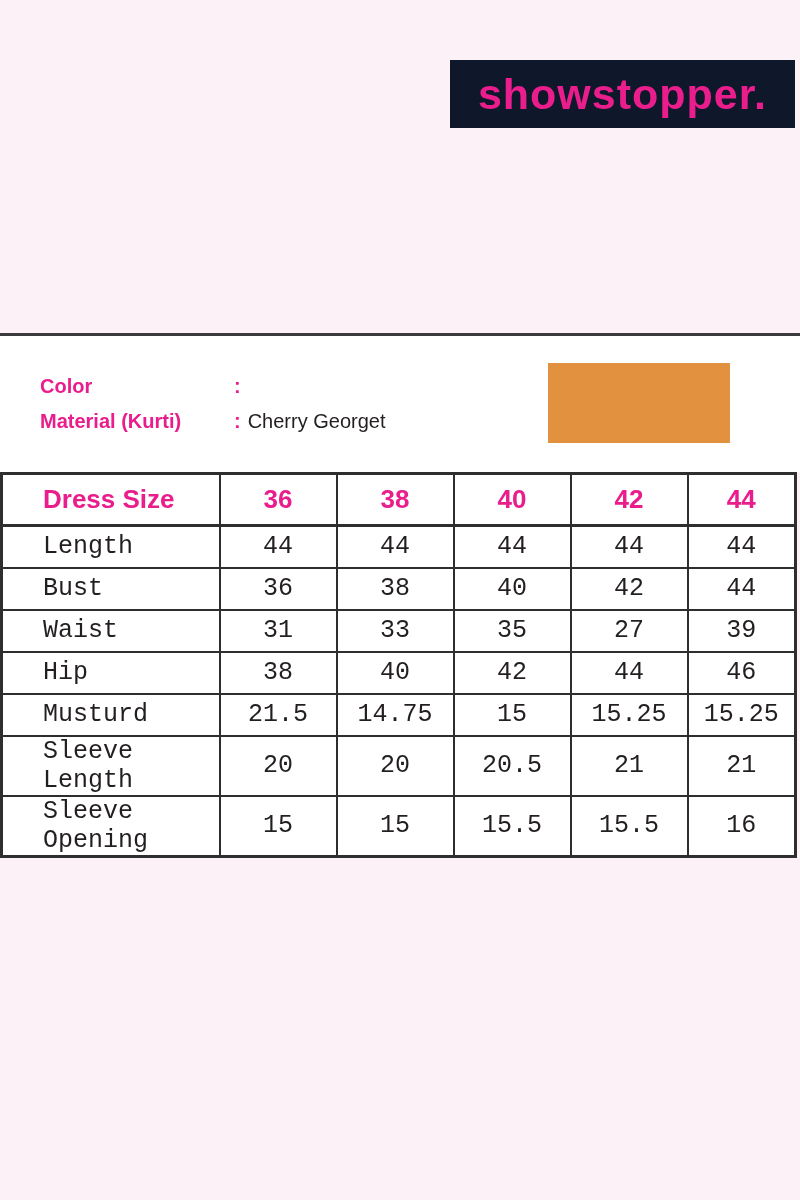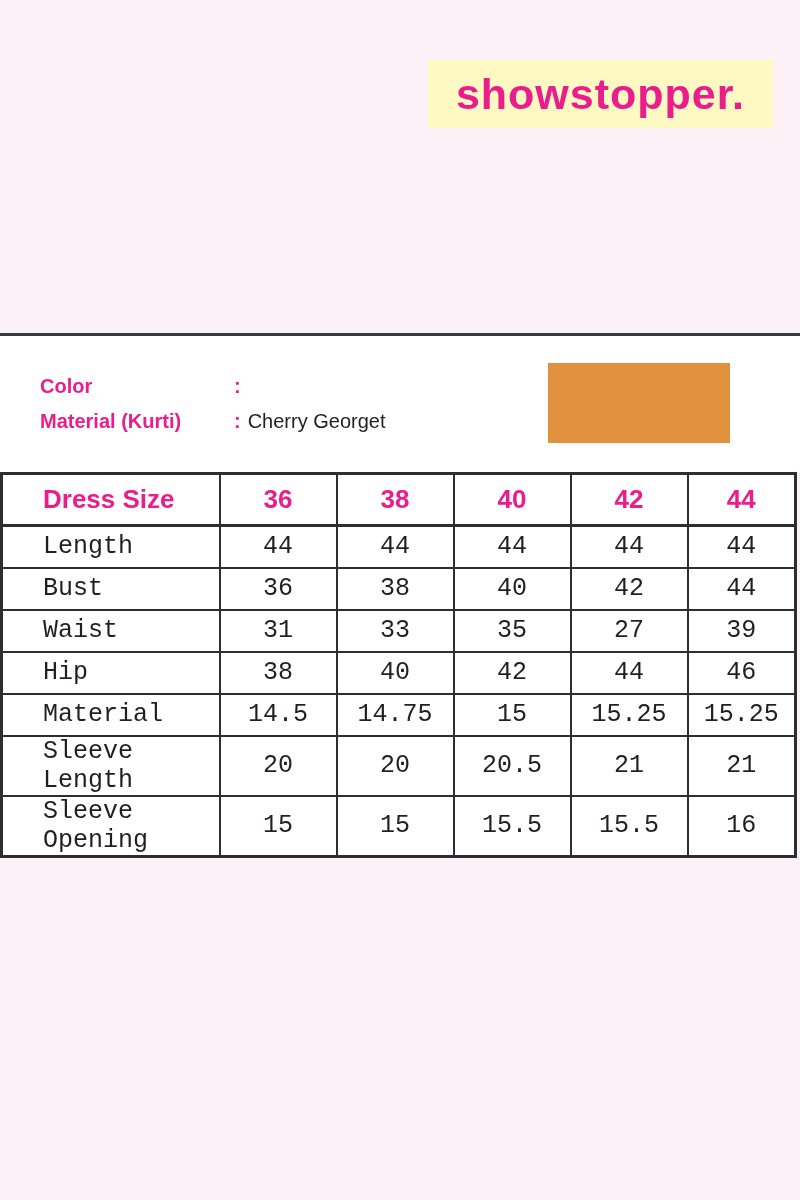--- a/index.html
+++ b/index.html
@@ -14,22 +14,22 @@
   body{
     font-family:"Liberation Sans",sans-serif;
     background:var(--background-pink);
     width:800px;height:1200px;
     position:relative;overflow:hidden;
   }
   .page{width:800px;height:1200px;position:relative;}
   
   .top-banner{height:333px;position:relative;}
   .logo-box{
-    position:absolute;top:60px;left:428px;width:345px;height:68px;
-    background:#fef9c3;display:flex;align-items:center;justify-content:center;
+    position:absolute;top:60px;left:450px;width:345px;height:68px;
+    background:#0f172a;display:flex;align-items:center;justify-content:center;
   }
   .logo-text{
     color:var(--accent-pink);
     font-size:43px;font-weight:600;letter-spacing:1px;line-height:1;
   }
   
   .section-divider{height:3px;background:#3a3a3a;width:100%;}
   
   .info-section{height:136px;background:#ffffff;position:relative;}
   .info-rows{padding:33px 0 0 40px;}
@@ -136,22 +136,22 @@
       </tr>
       <tr>
         <td class="label-cell">Hip</td>
         <td>38</td>
         <td>40</td>
         <td>42</td>
         <td>44</td>
         <td>46</td>
       </tr>
       <tr>
-        <td class="label-cell">Material</td>
-        <td>14.5</td>
+        <td class="label-cell">Musturd</td>
+        <td>21.5</td>
         <td>14.75</td>
         <td>15</td>
         <td>15.25</td>
         <td>15.25</td>
       </tr>
       <tr>
         <td class="label-cell">Sleeve Length</td>
         <td>20</td>
         <td>20</td>
         <td>20.5</td>

